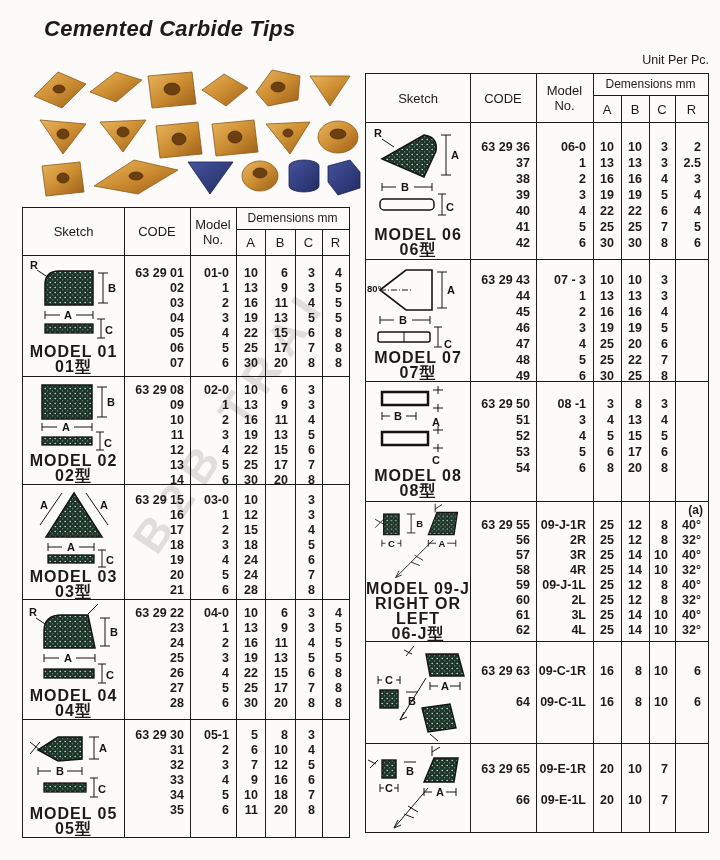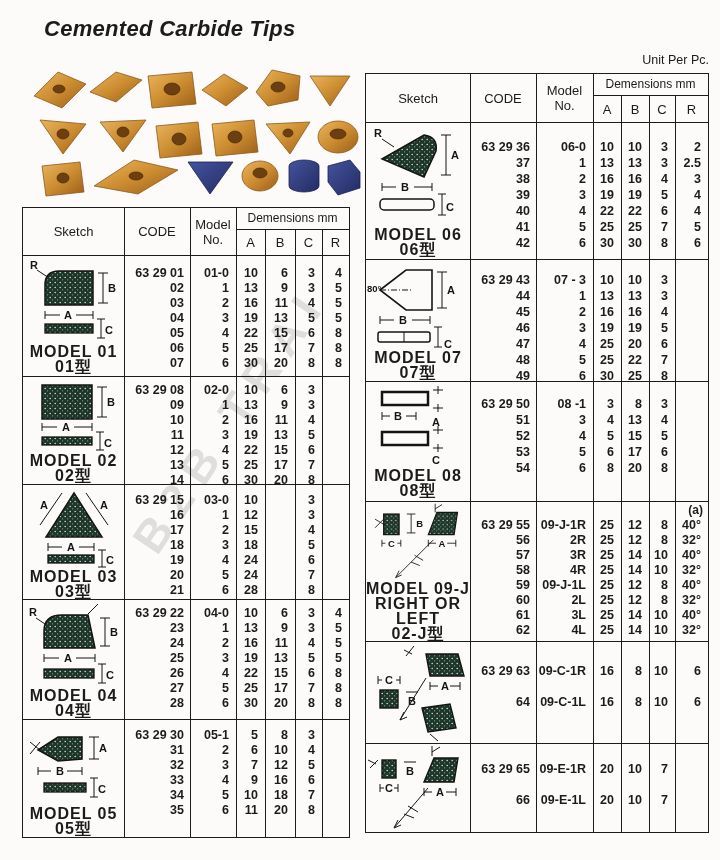--- a/index.html
+++ b/index.html
@@ -917,21 +917,21 @@
               <line x1="96" y1="44" x2="96" y2="52"></line>
             <text x="76" y="52">A</text>
             <line x1="70" y1="44" x2="26" y2="88" stroke-width="1.6"></line>
             <line x1="26" y1="88" x2="33" y2="85"></line>
               <line x1="26" y1="88" x2="30" y2="80"></line>
             <line x1="48" y1="62" x2="58" y2="68"></line>
               <line x1="44" y1="70" x2="54" y2="74"></line>
           </svg>
           <div class="mlabel">MODEL 09-J</div>
           <div class="mlabel">RIGHT OR LEFT</div>
-          <div class="mlabel">02-J型</div>
+          <div class="mlabel">06-J型</div>
         </div>
         <div class="lines">
           <div class="rep" style="padding-top:16px">
               <div class="dl">
               <span class="cell f-code">63 29 55</span>
                 <span class="cell f-model">09-J-1R</span>
                 <span class="cell f-a">25</span>
                 <span class="cell f-b">12</span>
                 <span class="cell f-c">8</span>
                 <span class="cell f-r">40°</span>

